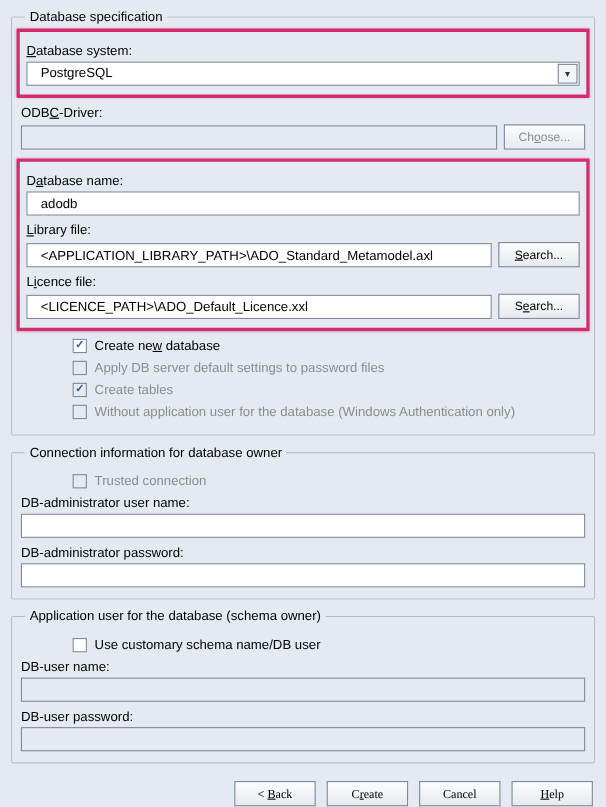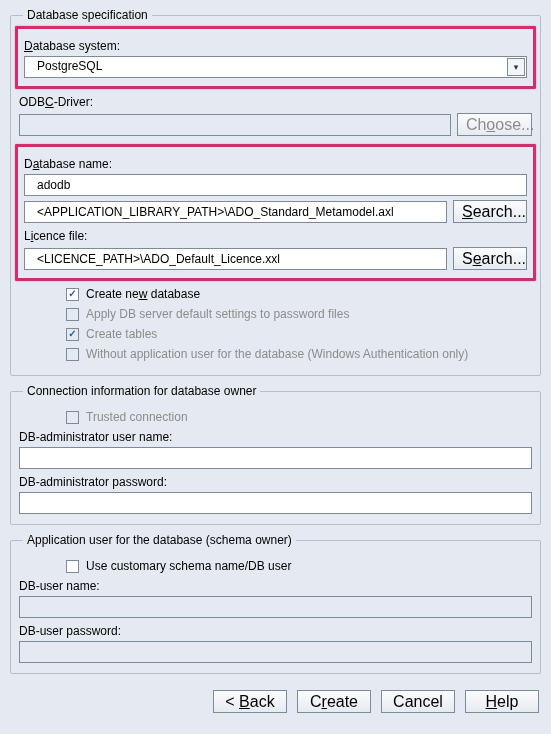--- a/index.html
+++ b/index.html
@@ -43,21 +43,21 @@
   .sel-btn {
     position:absolute; right:2px; top:2px; width:18px; height:18px;
     border:1px solid #7e8a98; background:#f2f5f9;
     display:flex; align-items:center; justify-content:center;
     font-size:9px; color:#333;
   }
   .btn {
     border:1px solid #7e8a98;
     background: linear-gradient(#fbfcfd,#e6ebf1);
     height:23px; min-width:74px;
-    font-family: Arial, sans-serif; font-size:16px;
+    font-family: Arial, sans-serif; font-size:11px;
     padding: 0 8px;
     cursor:pointer;
   }
   .btn.disabled { color:#8c8c8c; cursor:default; }
   .chk-row { display:flex; align-items:center; gap:7px; margin:6px 0 4px 0;padding-left:47px; }
   .chk {
     width:13px; height:13px; border:1px solid #7e8a98; background:#fff;
     display:flex; align-items:center; justify-content:center; font-size:10px; line-height:1;
   }
   .chk.checked::after { content:"✓"; color:#2b5aa6; font-weight:bold; }
@@ -69,21 +69,21 @@
     border-radius:1px;
     padding:4px 6px 8px 6px;
     margin:-2px -4px 6px -4px;
     box-shadow: 0 0 2px rgba(211,46,107,.4);
   }
   .btnrow {
     display:flex; justify-content:flex-end; gap:10px;
     padding: 8px 12px 0 0;
     margin-top:6px;
   }
-  .btnrow .btn { width:64px; }
+  .btnrow .btn { width:64px;font-family:Liberation Serif, serif; }
 </style>
 </head>
 <body>
 
 <div class="pad">
 
 <fieldset class="group">
   <legend>Database specification</legend>
 
   <div class="hl">
@@ -97,20 +97,21 @@
   <label class="lbl">ODB<span class="u">C</span>-Driver:</label>
   <div class="row">
     <input class="txt disabled" readonly="" value="" style="">
     <button class="btn disabled" disabled=""><span>Ch<span class="u">o</span>ose...</span></button>
   </div>
 
   <div class="hl" style="margin-top:8px;">
     <label class="lbl">D<span class="u">a</span>tabase name:</label>
     <input class="txt" value="adodb" style="">
 
+    <label class="lbl"><span class="u">L</span>ibrary file:</label>
     <div class="row">
       <input class="txt" value="&lt;APPLICATION_LIBRARY_PATH&gt;\ADO_Standard_Metamodel.axl" style="">
       <button class="btn"><span class="u">S</span>earch...</button>
     </div>
 
     <label class="lbl">L<span class="u">i</span>cence file:</label>
     <div class="row">
       <input class="txt" value="&lt;LICENCE_PATH&gt;\ADO_Default_Licence.xxl" style="">
       <button class="btn">S<span class="u">e</span>arch...</button>
     </div>

